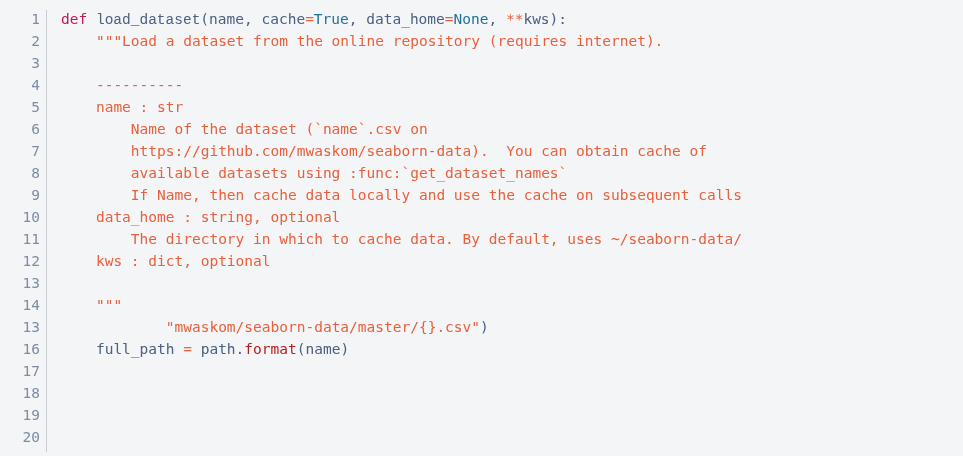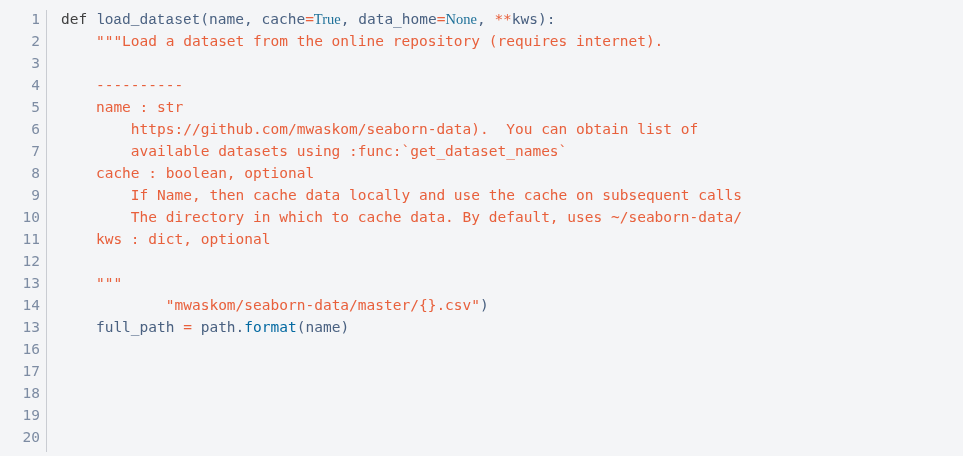--- a/index.html
+++ b/index.html
@@ -67,27 +67,27 @@
   #code-area .cl {
     display: block;
     height: 22px;
     line-height: 22px;
     font-size: 14.5px;
     white-space: pre;
     color: #3f5169;
   }
 
   
-  .t-kw       { color: #404040; }   
+  .t-kw       { color: #be185d; }   
   .t-fn       { color: #4a6181; font-family: Liberation Mono, monospace; }   
   .t-name     { color: #4a6181; }   
   .t-op       { color: #e8603c; }   
-  .t-const    { color: #1f7199; font-family: Liberation Serif, serif; }   
+  .t-const    { color: #1f7199; }   
   .t-str      { color: #e8603c; }   
-  .t-meth     { color: #0369a1; }   
+  .t-meth     { color: #b91c1c; }   
   .t-punc     { color: #4a6181; }
 </style>
 </head>
 <body>
 
 <div id="code-viewer">
 
   <div id="gutter">
       <span class="ln">1</span>
       <span class="ln">2</span>
@@ -112,24 +112,25 @@
     </div>
 
   <div id="gutter-divider"></div>
 
   <div id="code-area">
       <span class="cl"><span class="t-kw">def</span><span class="t-name"> </span><span class="t-fn">load_dataset</span><span class="t-name">(name, cache</span><span class="t-op">=</span><span class="t-const">True</span><span class="t-name">, data_home</span><span class="t-op">=</span><span class="t-const">None</span><span class="t-name">, </span><span class="t-op">**</span><span class="t-name">kws):</span></span>
       <span class="cl"><span class="t-str">    """Load a dataset from the online repository (requires internet).</span></span>
       <span class="cl"><span class="t-str"></span></span>
       <span class="cl"><span class="t-str">    ----------</span></span>
       <span class="cl"><span class="t-str">    name : str</span></span>
-      <span class="cl"><span class="t-str">        https://github.com/mwaskom/seaborn-data).  You can obtain list of</span></span>
+      <span class="cl"><span class="t-str">        Name of the dataset (`name`.csv on</span></span>
+      <span class="cl"><span class="t-str">        https://github.com/mwaskom/seaborn-data).  You can obtain cache of</span></span>
       <span class="cl"><span class="t-str">        available datasets using :func:`get_dataset_names`</span></span>
-      <span class="cl"><span class="t-str">    cache : boolean, optional</span></span>
       <span class="cl"><span class="t-str">        If Name, then cache data locally and use the cache on subsequent calls</span></span>
+      <span class="cl"><span class="t-str">    data_home : string, optional</span></span>
       <span class="cl"><span class="t-str">        The directory in which to cache data. By default, uses ~/seaborn-data/</span></span>
       <span class="cl"><span class="t-str">    kws : dict, optional</span></span>
       <span class="cl"><span class="t-str"></span></span>
       <span class="cl"><span class="t-str">    """</span></span>
       <span class="cl"><span class="t-name">            </span><span class="t-str">"mwaskom/seaborn-data/master/{}.csv"</span><span class="t-punc">)</span></span>
       <span class="cl"><span class="t-name">    full_path </span><span class="t-op">=</span><span class="t-name"> path.</span><span class="t-meth">format</span><span class="t-name">(name)</span></span>
     </div>
 
 </div>
 

